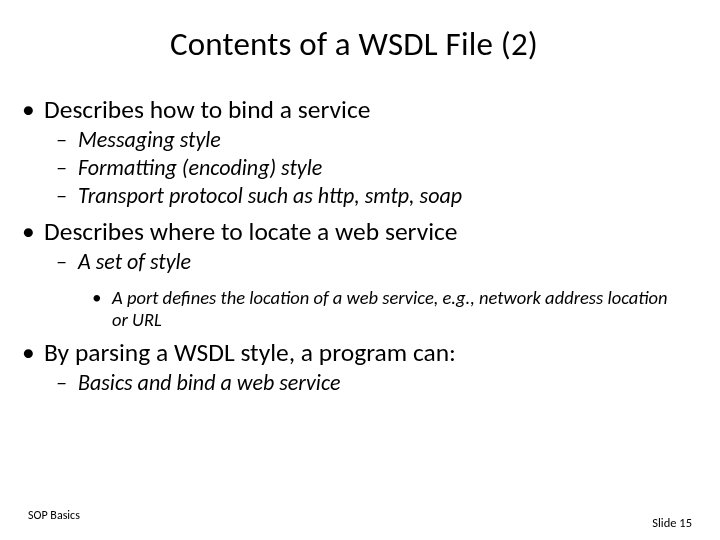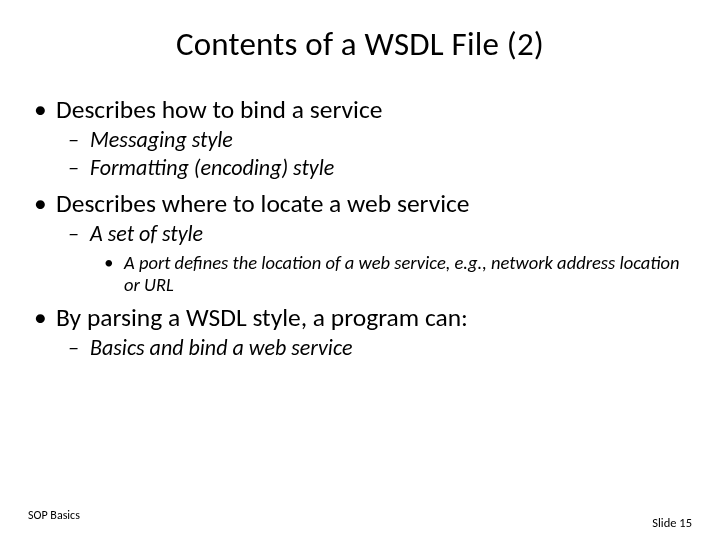--- a/index.html
+++ b/index.html
@@ -8,21 +8,21 @@
     font-family: Calibri, "Segoe UI", Arial, sans-serif;
     background: #fff;
     color: #000;
     position: relative;
     overflow: hidden;
   }
   .slide {
     width: 720px;
     height: 540px;
     position: relative;
-    padding: 20px 28px 0 28px;
+    padding: 20px 28px 0 16px;
   }
   .title {
     text-align: center;
     font-size: 33px;
     font-weight: 400;
     letter-spacing: 0.2px;
     margin-top: 4px;
     margin-bottom: 30px;
   }
   ul { list-style: none; }
@@ -46,21 +46,21 @@
     line-height: 1.22;
     margin-bottom: 1px;
     font-style: italic;
   }
   .lvl2 > li::before {
     content: "–";
     position: absolute;
     left: -22px;
     top: 0;
   }
-  .lvl3 { padding-left: 34px; margin-top: 4px; margin-bottom: 2px; }
+  .lvl3 { padding-left: 34px; margin-top: 11px; margin-bottom: 2px; }
   .lvl3 > li {
     position: relative;
     font-size: 18.5px;
     line-height: 1.2;
     padding-right: 10px;
   }
   .lvl3 > li::before {
     content: "•";
     position: absolute;
     left: -20px;
@@ -85,20 +85,21 @@
 
 <div class="slide">
   <h1 class="title">Contents of a WSDL File (2)</h1>
 
   <ul class="lvl1">
     <li>
       <span>Describes how to bind a service</span>
       <ul class="lvl2">
         <li>Messaging style</li>
         <li>Formatting (encoding) style</li>
+        <li>Transport protocol such as http, smtp, soap</li>
       </ul>
     </li>
 
     <li class="gap">
       <span>Describes where to locate a web service</span>
       <ul class="lvl2">
         <li>
           <span>A set of style</span>
           <ul class="lvl3">
             <li>A port defines the location of a web service, e.g., network address location or URL</li>

